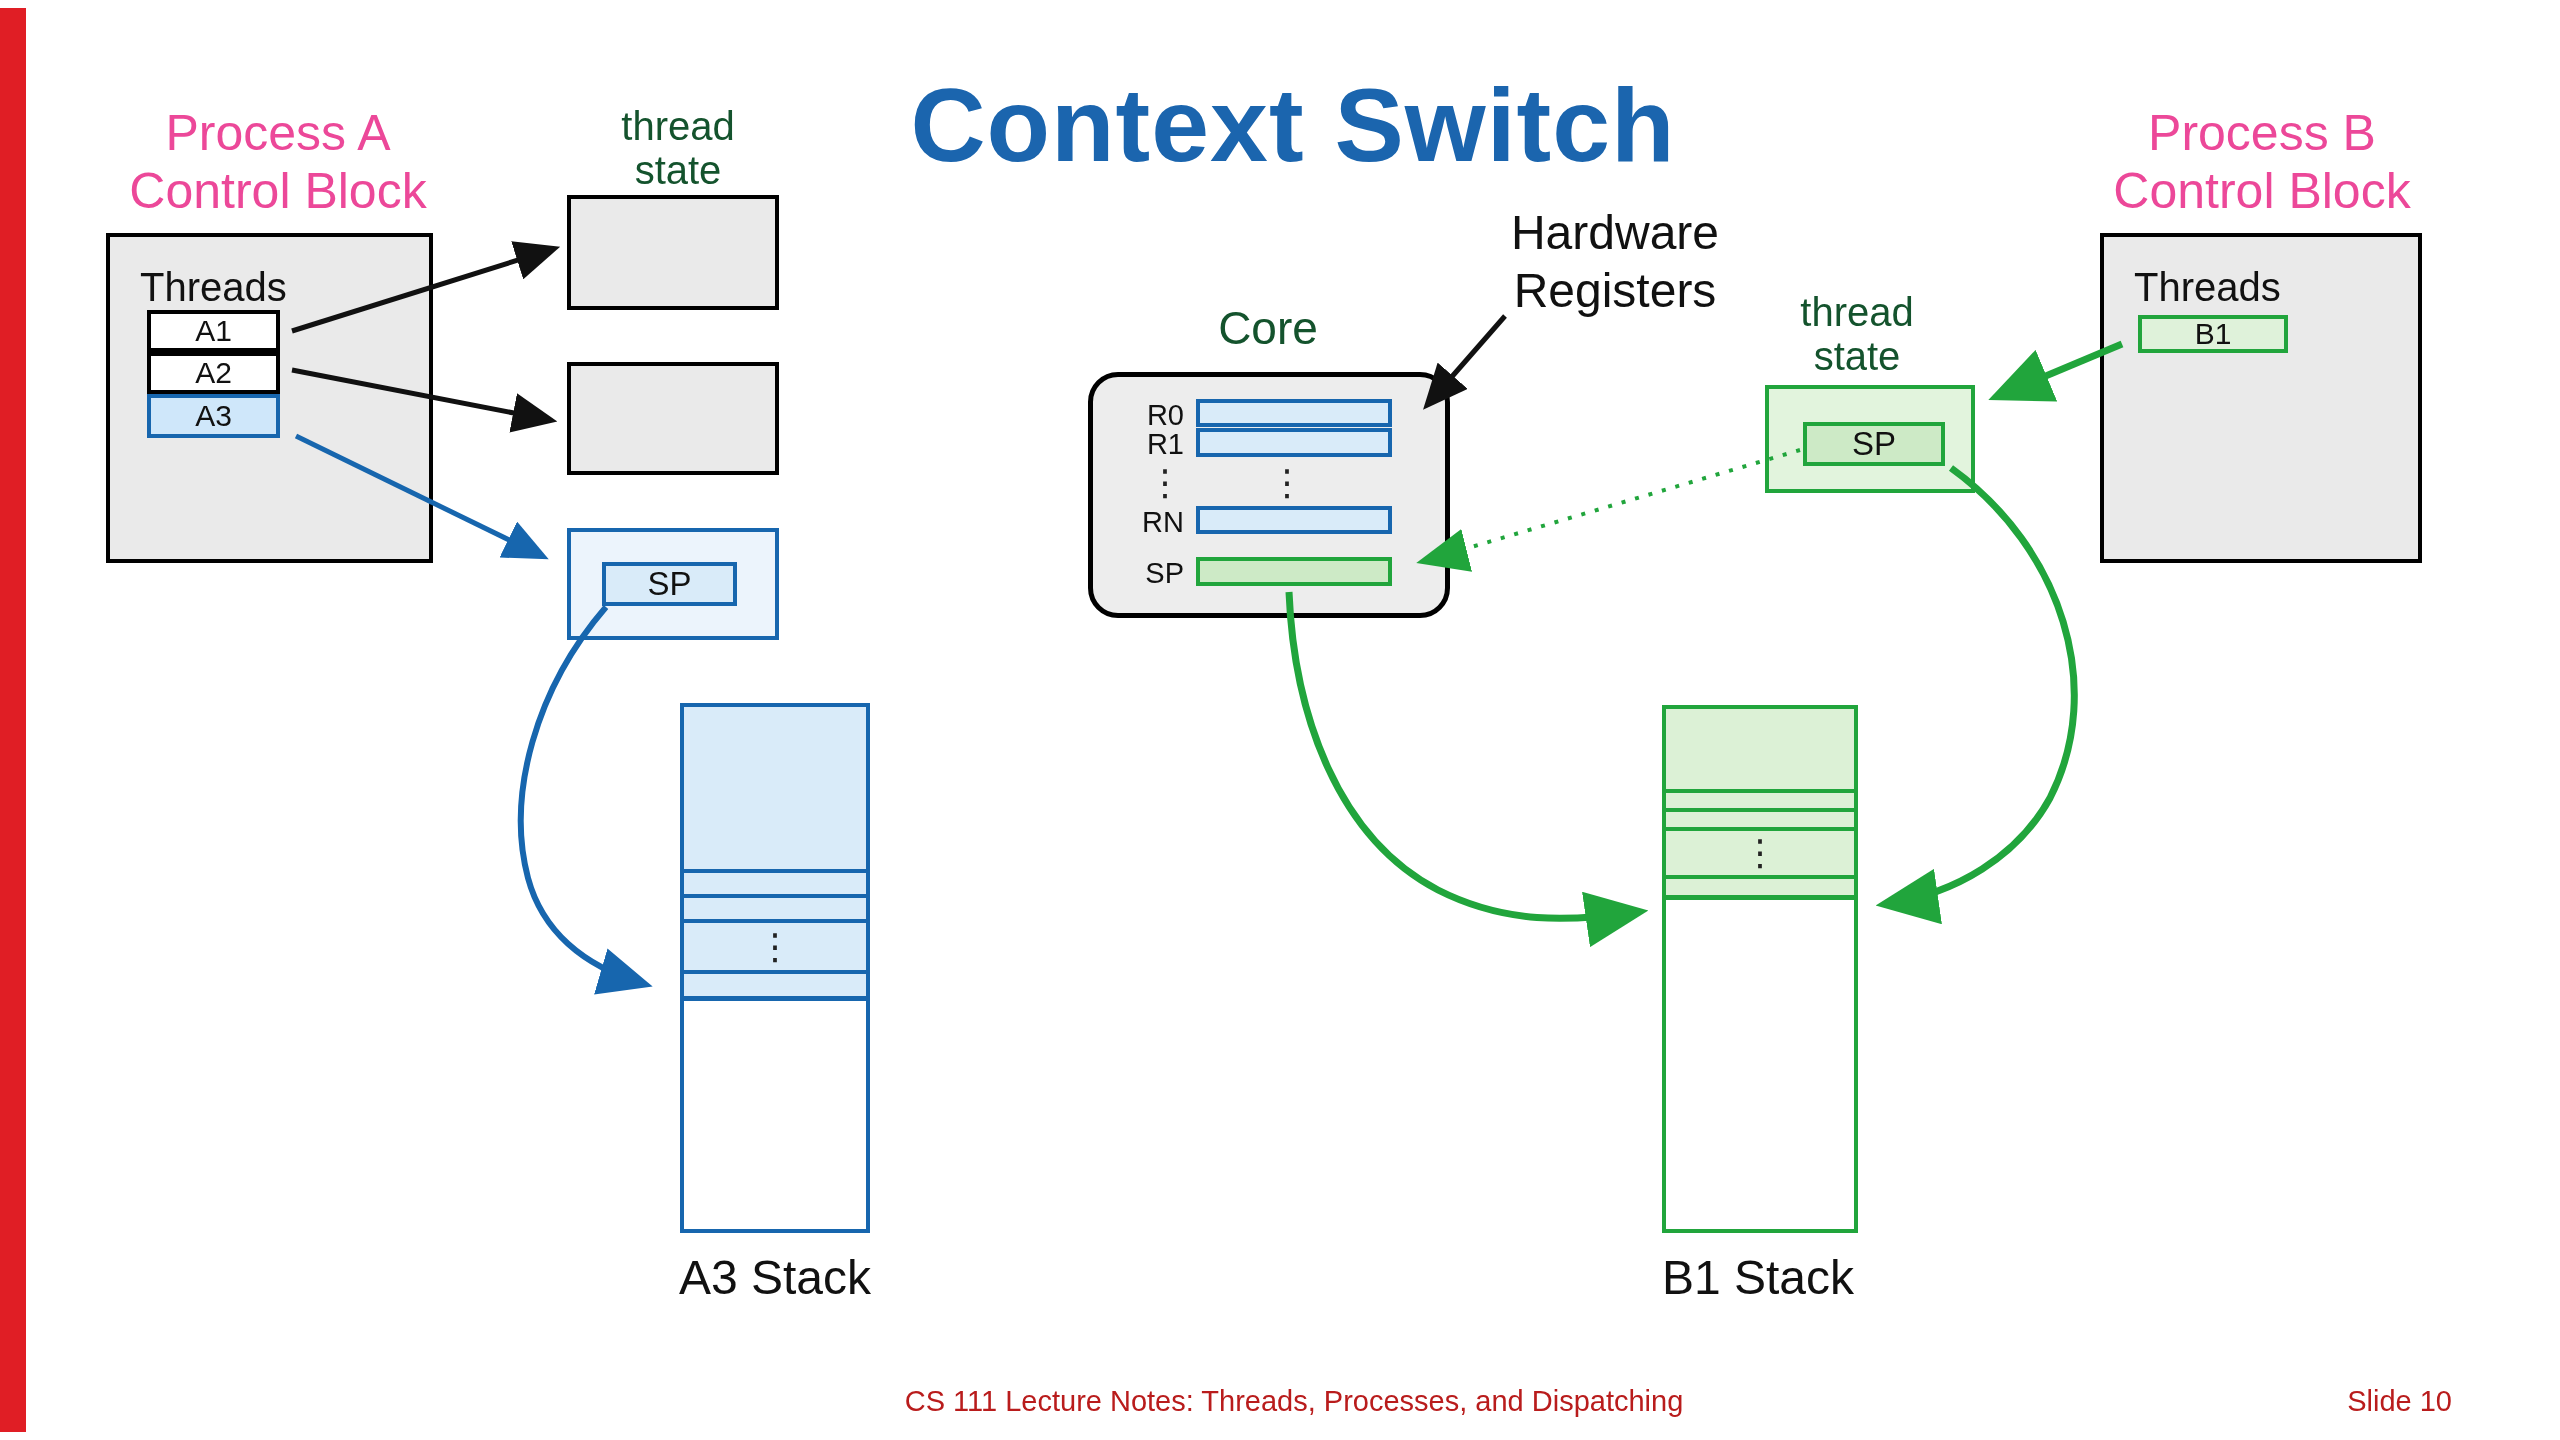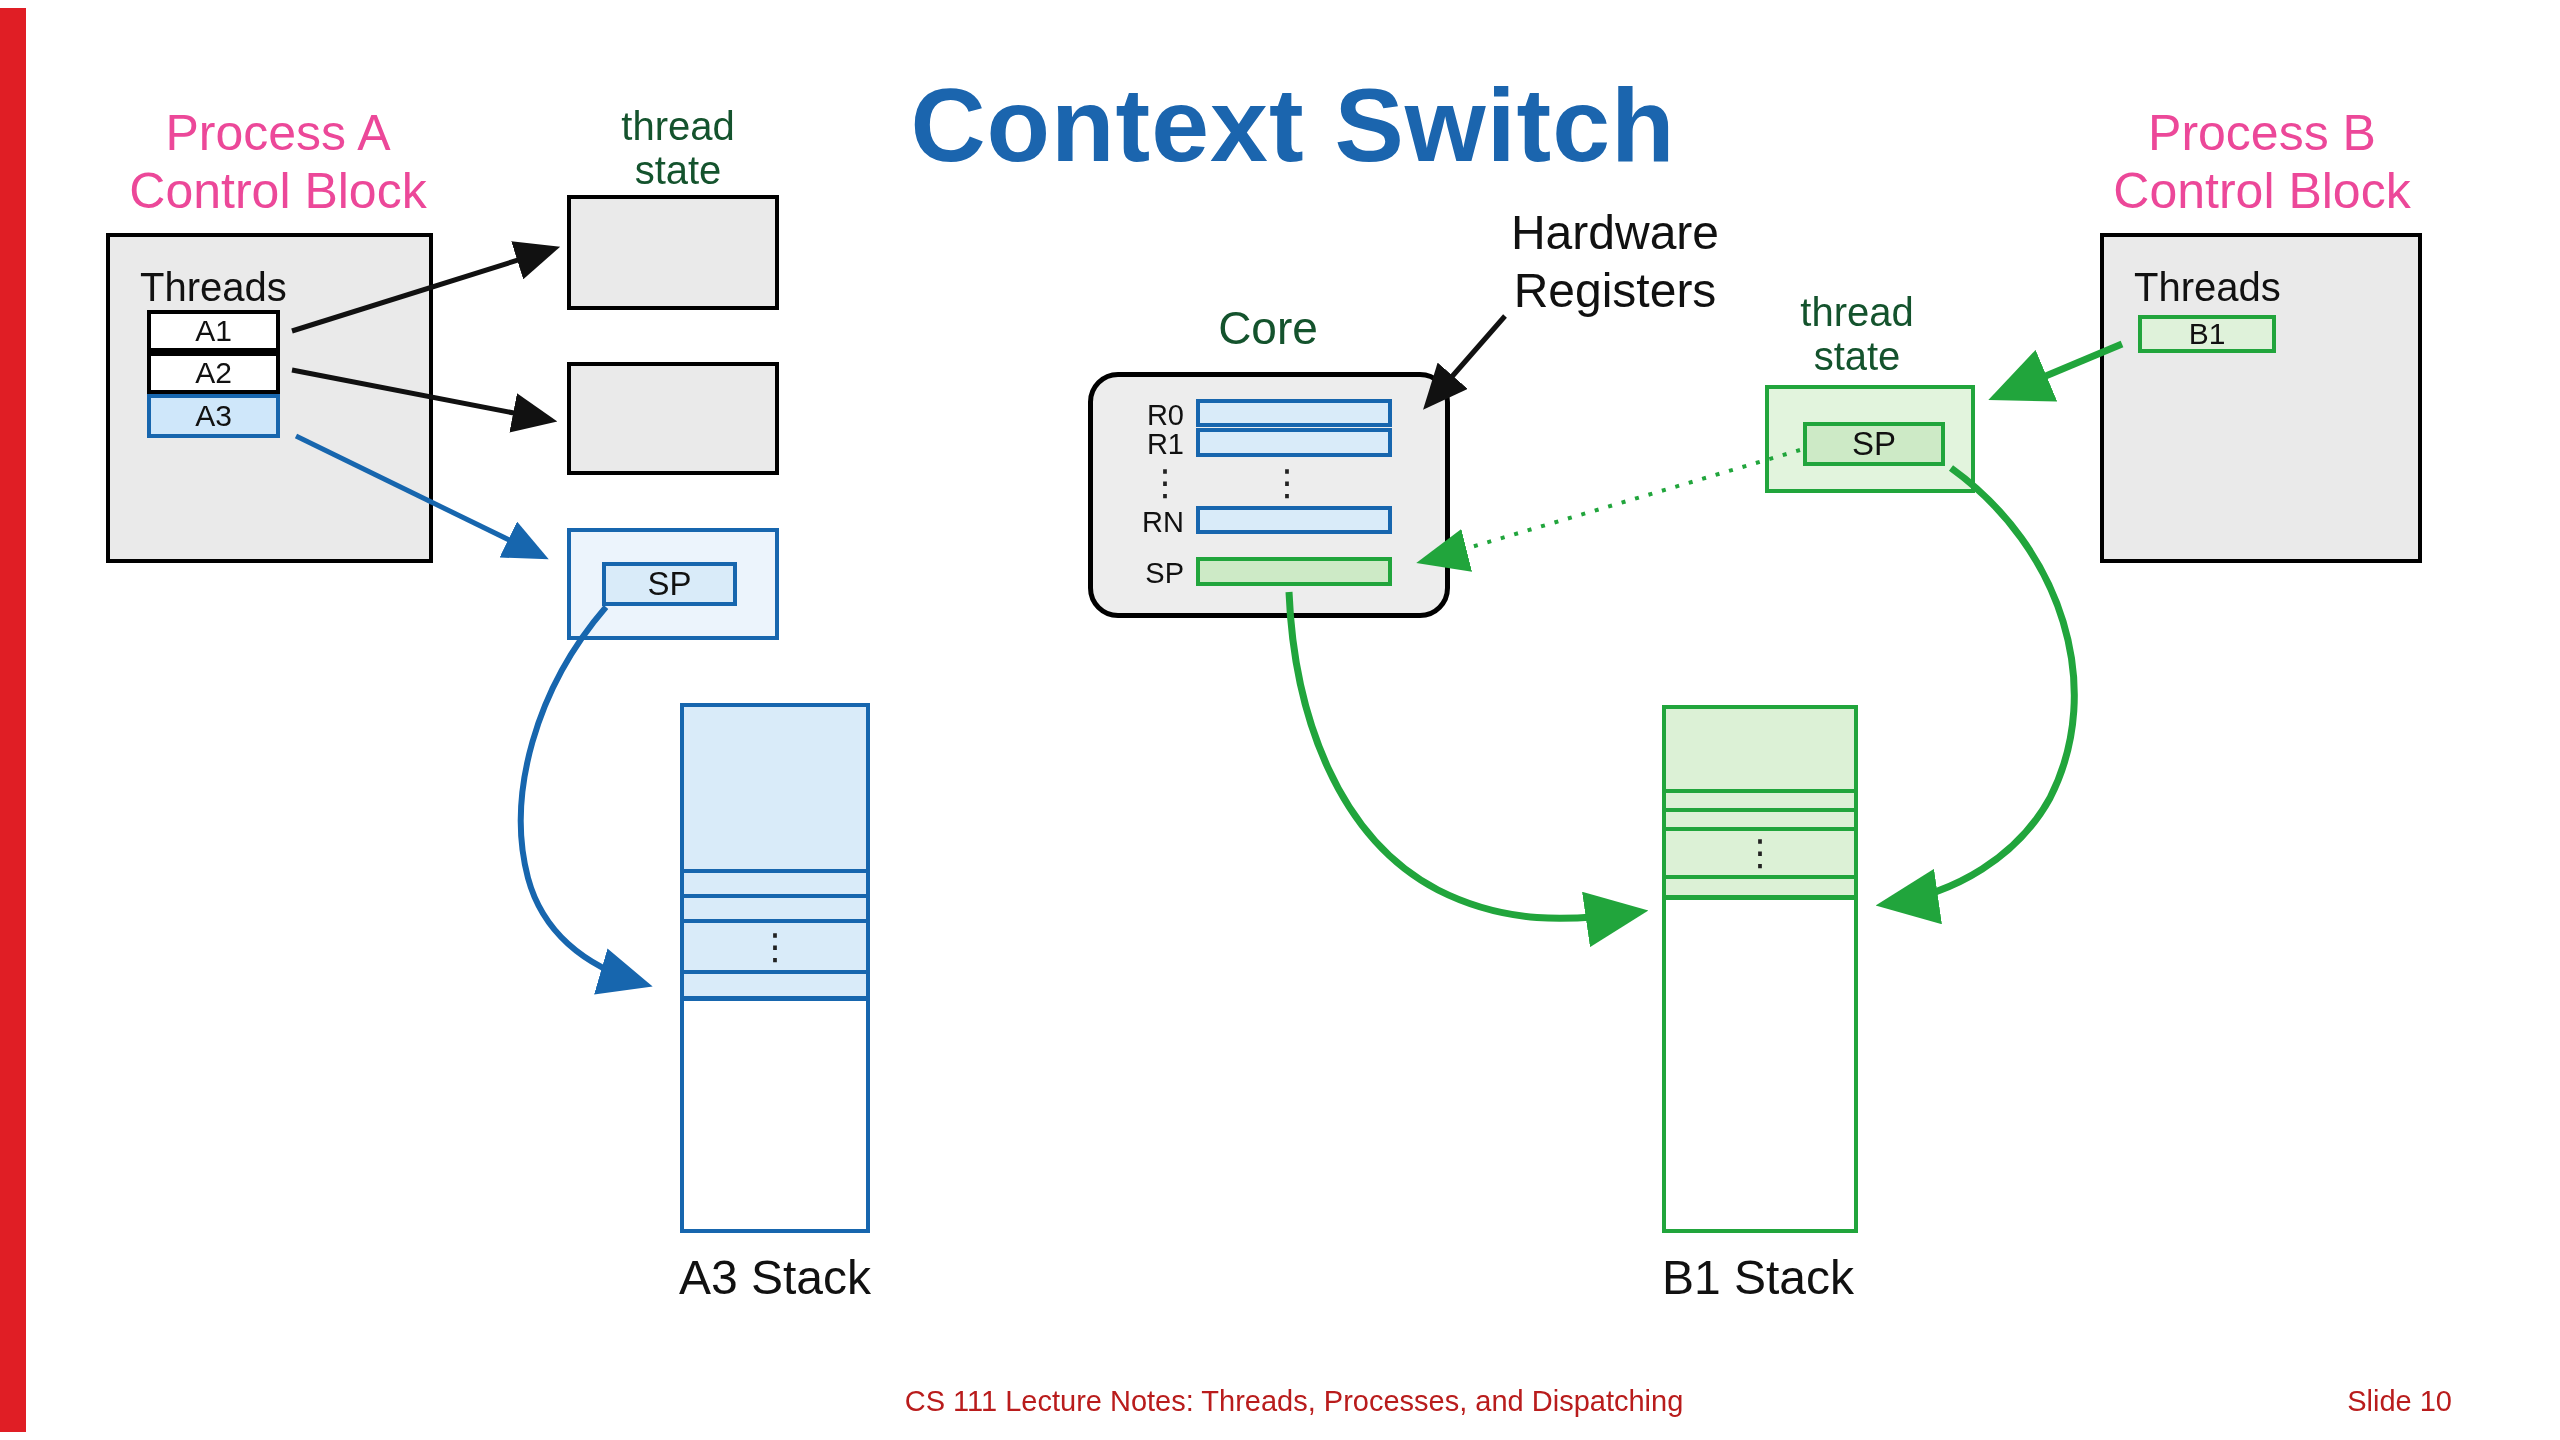--- a/index.html
+++ b/index.html
@@ -38,21 +38,21 @@
   .sp-inner-blue {
     border:4px solid #1766ae; background:#d9ebf9;
     display:flex; align-items:center; justify-content:center; font-size:33px;
   }
   .greenstate { border:4px solid #21a53c; background:#e2f4dd; }
   .sp-inner-green {
     border:4px solid #21a53c; background:#cdeac6;
     display:flex; align-items:center; justify-content:center; font-size:33px;
   }
   .b1row {
-    width:138px; height:38px; border:4px solid #21a53c; background:#dff2da;
+    width:150px; height:38px; border:4px solid #21a53c; background:#dff2da;
     font-size:30px; display:flex; align-items:center; justify-content:center;
   }
   .core-box {
     border:5px solid #000; background:#ededed; border-radius:30px;
   }
   .reg-label { font-size:29px; line-height:29px; text-align:right; }
   .reg-bar-blue { border:4px solid #1766ae; background:#d9ebf9; }
   .reg-bar-green { border:4px solid #21a53c; background:#cdeac6; }
   .stack { border:4px solid #1766ae; background:#ffffff; }
   .stack.green { border-color:#21a53c; }

